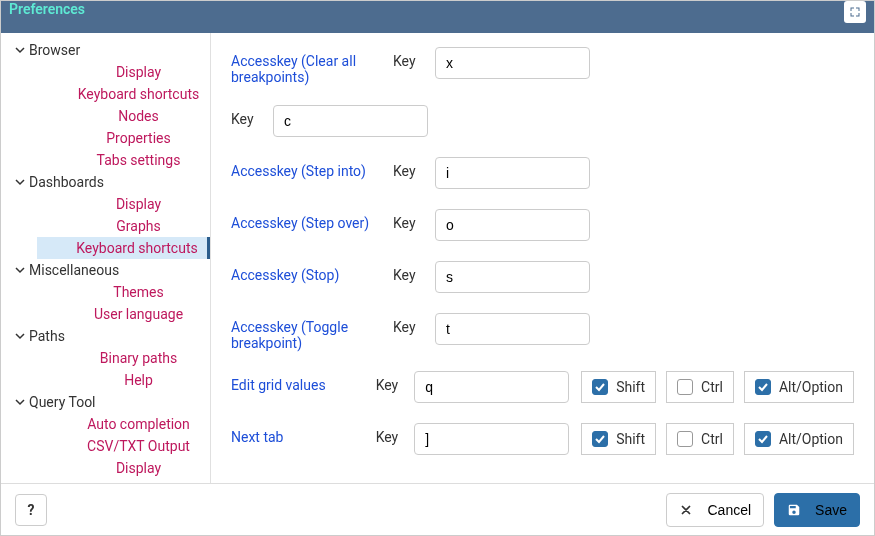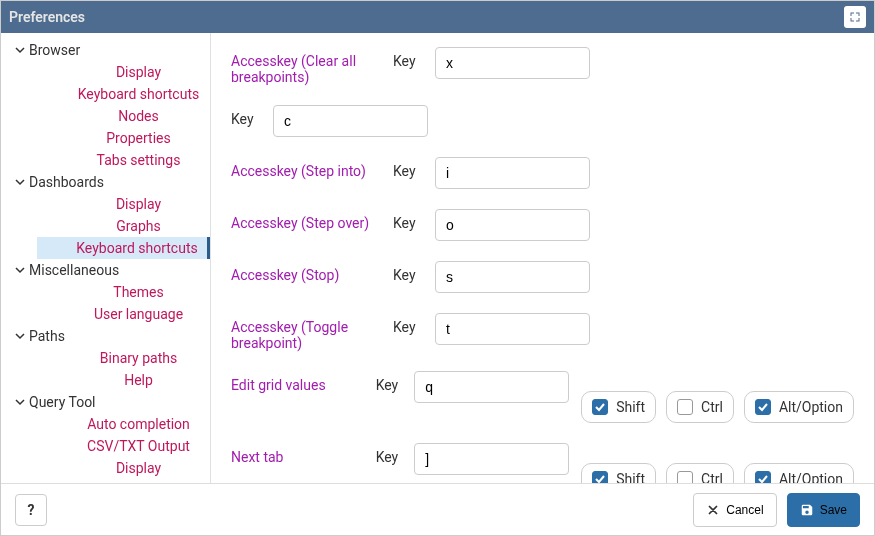--- a/index.html
+++ b/index.html
@@ -1,46 +1,46 @@
 <!DOCTYPE html>
 <html><head>
 <meta charset="utf-8">
 <style>
   * { box-sizing: border-box; margin: 0; padding: 0; }
   html, body { width: 875px; height: 536px; font-family: -apple-system, BlinkMacSystemFont, "Segoe UI", Roboto, sans-serif; font-size: 14px; color: #333; background: #fff; }
   .dialog { width: 875px; height: 536px; display: flex; flex-direction: column; border: 1px solid #ccc; }
-  .titlebar { background: #4d6c8f; color: #e5e5e5; height: 32px; display: flex; align-items: center; padding: 0 8px; font-weight: 600; }
+  .titlebar { background: #4d6c8f; color: #5eead4; height: 32px; display: flex; align-items: flex-start; padding: 0 8px; font-weight: 600; }
   .titlebar .spacer { flex: 1; }
   .expand-btn { width: 22px; height: 22px; background: #fff; border-radius: 3px; display: flex; align-items: center; justify-content: center; cursor: pointer; }
   .expand-btn svg { width: 12px; height: 12px; }
   .body { flex: 1; display: flex; overflow: hidden; }
   .sidebar { width: 210px; border-right: 1px solid #e0e0e0; overflow-y: auto; padding: 6px 0; background:#fff;text-align:center; }
   .sidebar::-webkit-scrollbar { width: 10px; }
   .sidebar::-webkit-scrollbar-thumb { background: #ccc; border-radius: 5px; }
   .tree-group { }
   .tree-group-header { display: flex; align-items: center; padding: 3px 8px 3px 12px; cursor: pointer; color: #333; }
   .tree-group-header .chev { width: 14px; display: inline-flex; align-items: center; justify-content: center; margin-right: 2px; }
   .tree-item { padding: 3px 8px 3px 38px; cursor: pointer; color: #be185d; margin-left: 36px; }
   .tree-item.selected { background: #d6e9f8; border-right: 3px solid #2b5d8c; }
   .content { flex: 1; overflow-y: auto; padding: 14px 20px; position: relative; }
   .content::-webkit-scrollbar { width: 10px; }
   .content::-webkit-scrollbar-thumb { background: #ccc; border-radius: 5px; }
   .row { display: flex; align-items: flex-start; margin-bottom: 20px; gap: 12px; }
-  .row-label { width: 150px; padding-top: 6px; color: #a21caf; }
+  .row-label { width: 150px; padding-top: 6px; color: #1d4ed8; }
   .key-label { width: 30px; padding-top: 6px; color: #333; }
   .key-input { width: 155px; height: 32px; border: 1px solid #ccc; border-radius: 4px; padding: 0 10px; font-size: 14px; }
   .mods { display: flex; gap: 10px; margin-left: auto; }
-  .mod-box { height: 32px; border: 1px solid #ccc; border-radius: 10px; display: flex; align-items: center; padding: 0 10px; gap: 8px; margin-top: 20px; }
+  .mod-box { height: 32px; border: 1px solid #ccc; border-radius: 0; display: flex; align-items: center; padding: 0 10px; gap: 8px; }
   .mod-box .cb { width: 16px; height: 16px; border: 1px solid #999; border-radius: 3px; display: inline-flex; align-items: center; justify-content: center; }
   .mod-box .cb.checked { background: #2c6fa8; border-color: #2c6fa8; }
   .mod-box .cb.checked svg { width: 10px; height: 10px; }
   .footer { height: 52px; border-top: 1px solid #ddd; display: flex; align-items: center; padding: 0 14px; gap: 10px; background:#fff; }
   .footer .spacer { flex: 1; }
   .help-btn { width: 32px; height: 32px; border: 1px solid #ccc; border-radius: 4px; background: #fff; display: flex; align-items: center; justify-content: center; font-weight: bold; cursor: pointer; }
-  .btn { height: 34px; border: 1px solid #ccc; border-radius: 4px; background: #fff; padding: 0 12px; display: flex; align-items: center; gap: 6px; cursor: pointer; font-size: 12px; }
+  .btn { height: 34px; border: 1px solid #ccc; border-radius: 4px; background: #fff; padding: 0 12px; display: flex; align-items: center; gap: 14px; cursor: pointer; font-size: 14px; }
   .btn.primary { background: #2c6fa8; border-color: #2c6fa8; color: #000000; }
   .btn svg { width: 14px; height: 14px; }
   .chev svg { width: 10px; height: 10px; }
 </style>
 </head>
 <body>
 
 <div class="dialog">
   <div class="titlebar">
     <span>Preferences</span>

